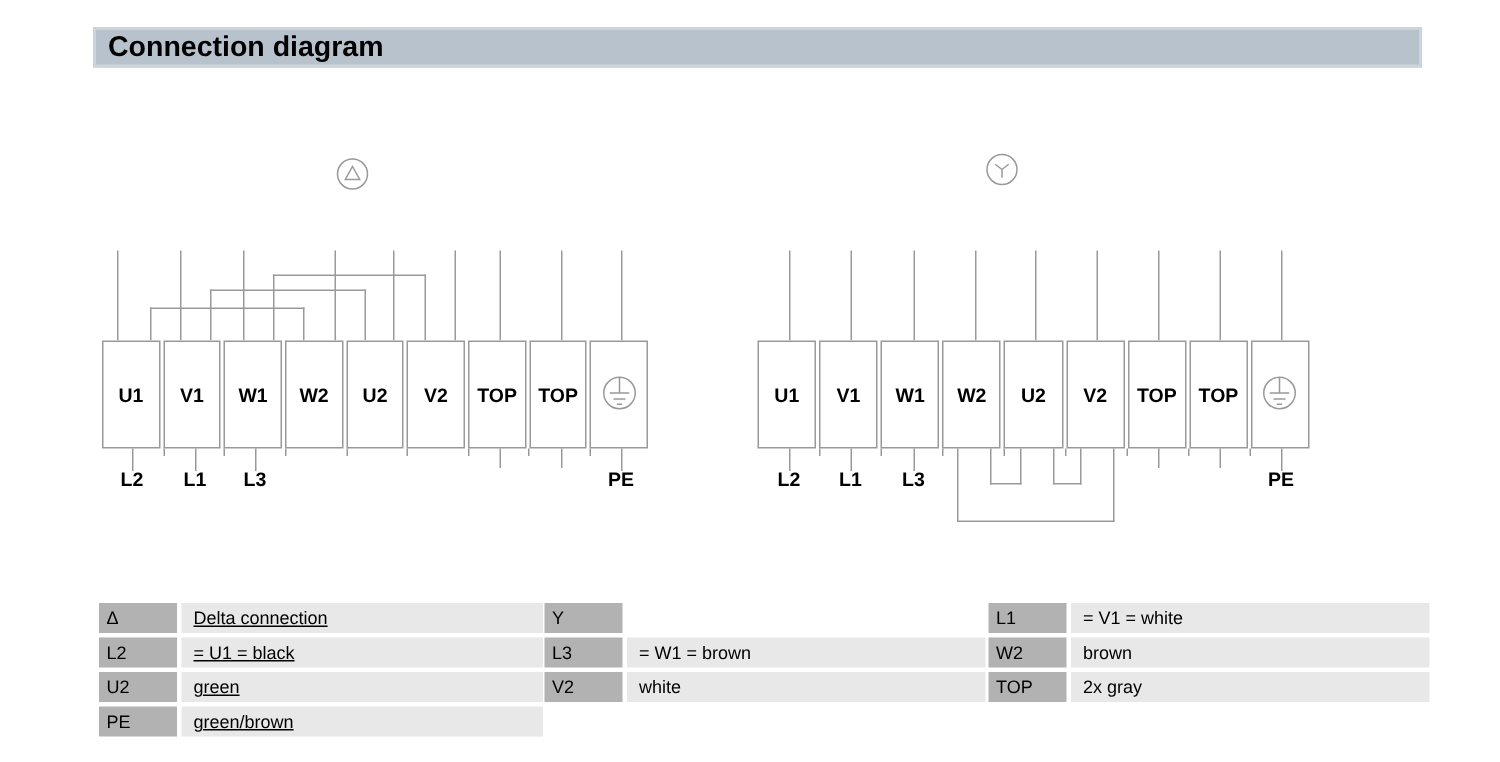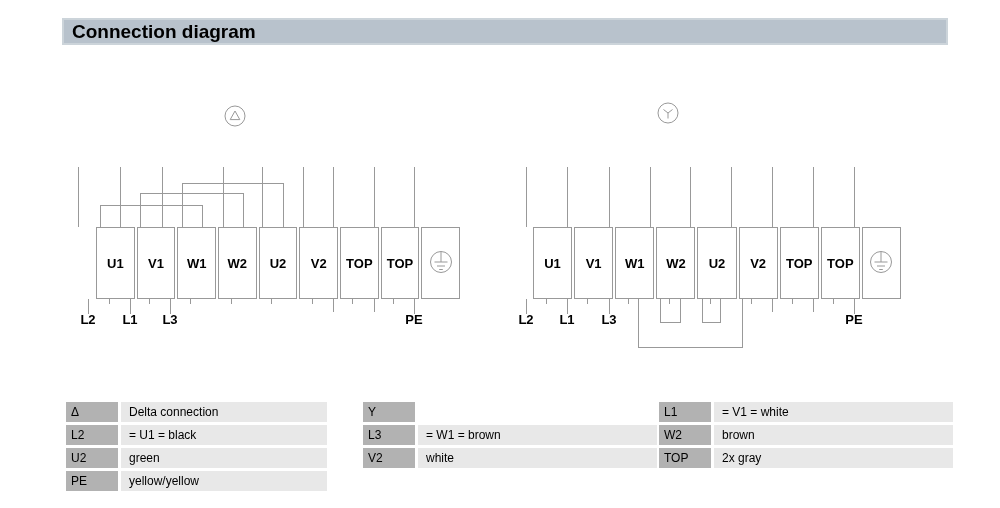--- a/index.html
+++ b/index.html
@@ -6,34 +6,34 @@
   .canvas{position:relative;width:1000px;height:508px;background:#fff;
           font-family:"Liberation Sans",sans-serif;color:#000;overflow:hidden;}
   .titlebar{position:absolute;left:62px;top:18px;width:886px;height:27px;
             background:#b8c2cc;border:2px solid #ccd4da;box-sizing:border-box;
             display:flex;align-items:center;}
   .titlebar span{font-size:19px;font-weight:bold;padding-left:8px;}
   .sym{position:absolute;}
   .vw{position:absolute;width:1px;background:#999;}
   .bover{position:absolute;border:1px solid #999;border-bottom:none;box-sizing:border-box;}
   .bunder{position:absolute;border:1px solid #999;border-top:none;box-sizing:border-box;}
-  .tblock{position:absolute;display:flex;gap:2px;margin-left:28px;}
+  .tblock{position:absolute;display:flex;gap:2px;}
   .tcell{flex:1;border:1px solid #999;background:#fff;box-sizing:border-box;
          display:flex;align-items:center;justify-content:center;}
   .tcell span{font-size:13px;font-weight:bold;}
   .tick{position:absolute;width:1px;height:5px;background:#999;}
   .stub{position:absolute;width:1px;background:#999;}
   .dlabel{position:absolute;width:34px;text-align:center;font-size:13px;font-weight:bold;top:312px;}
   .lcol{position:absolute;top:402px;}
   .lrow{display:flex;height:20px;margin-bottom:3px;}
   .lkey{width:52px;background:#b2b2b2;margin-right:3px;padding-left:5px;
         line-height:20px;font-size:12px;box-sizing:border-box;}
   .lval{width:239px;background:#e8e8e8;padding-left:8px;line-height:20px;
         font-size:12px;box-sizing:border-box;}
-  .lval.w1{width:206px;}
+  .lval.w1{width:241px;text-decoration:underline;}
   svg{display:block;}
 </style>
 </head>
 <body>
 
 <div class="canvas">
 
   <div class="titlebar">
     <span>Connection diagram</span>
   </div>
@@ -198,21 +198,21 @@
     <div class="lrow">
       <div class="lkey">L2</div>
       <div class="lval w1">= U1 = black</div>
     </div>
     <div class="lrow">
       <div class="lkey">U2</div>
       <div class="lval w1">green</div>
     </div>
     <div class="lrow">
       <div class="lkey">PE</div>
-      <div class="lval w1">yellow/yellow</div>
+      <div class="lval w1">green/brown</div>
     </div>
   </div>
 
   <div class="lcol" style="left:363px">
     <div class="lrow">
       <div class="lkey">Y</div>
     </div>
     <div class="lrow">
       <div class="lkey">L3</div>
       <div class="lval">= W1 = brown</div>

